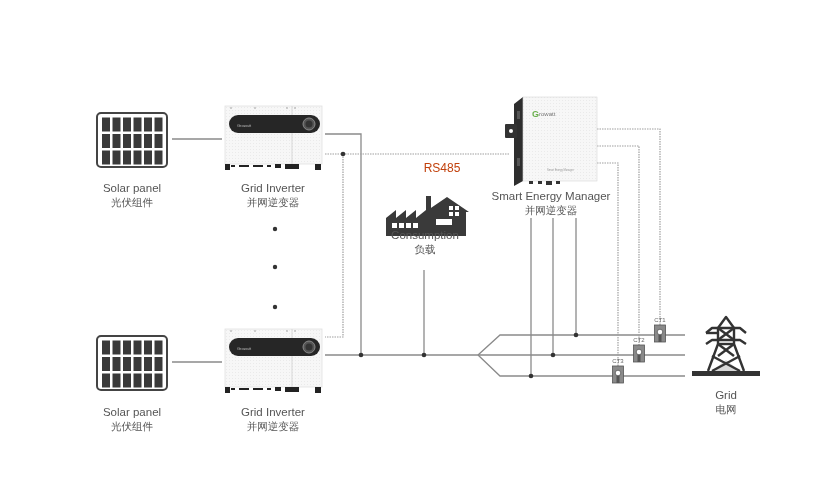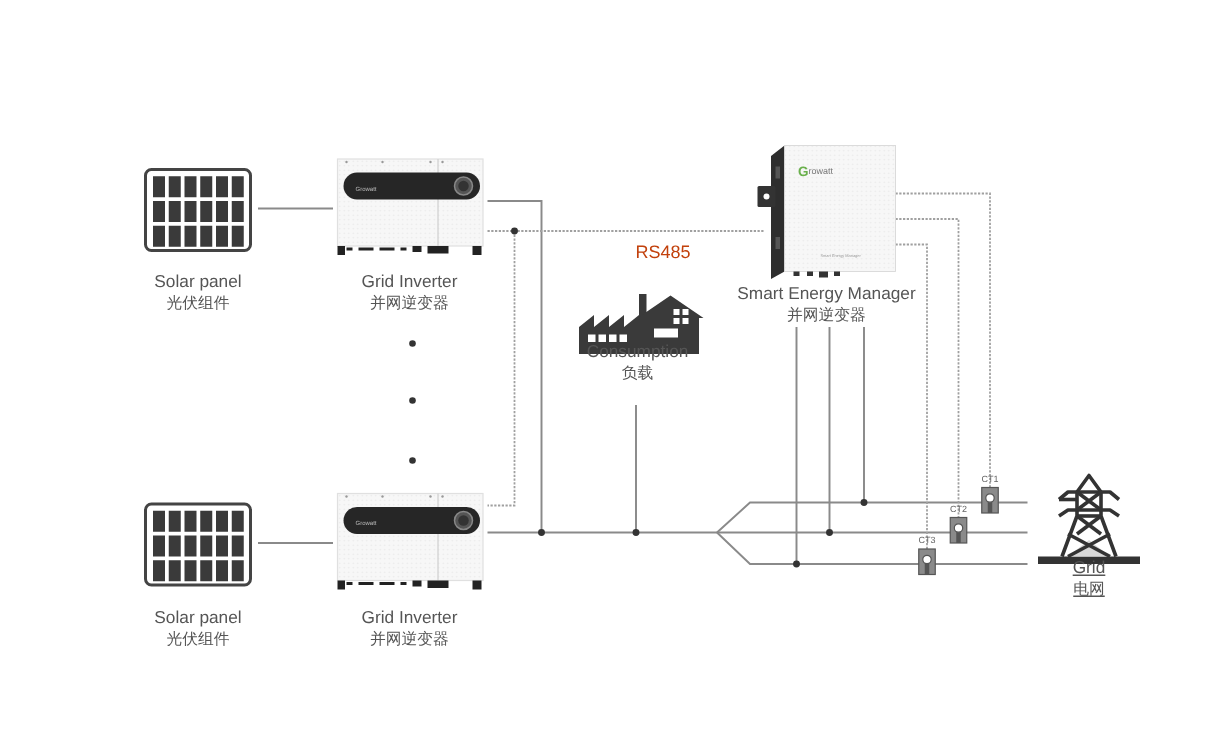--- a/index.html
+++ b/index.html
@@ -254,19 +254,19 @@
 </div>
 <div class="rs" style="left:442px; top:161px;">RS485</div>
 <div class="lbl" style="left:425px; top:228px;">
   <div>Consumption</div>
   <div class="zh">负载</div>
 </div>
 <div class="lbl" style="left:551px; top:189px;">
   <div>Smart Energy Manager</div>
   <div class="zh">并网逆变器</div>
 </div>
-<div class="lbl" style="left:726px; top:372px;text-decoration:underline;">
+<div class="lbl" style="left:726px; top:388px;">
   <div>Grid</div>
   <div class="zh">电网</div>
 </div>
 <div class="ct" style="left:660px; top:317px;">CT1</div>
 <div class="ct" style="left:639px; top:337px;">CT2</div>
 <div class="ct" style="left:618px; top:358px;">CT3</div>
 
 </body></html>

